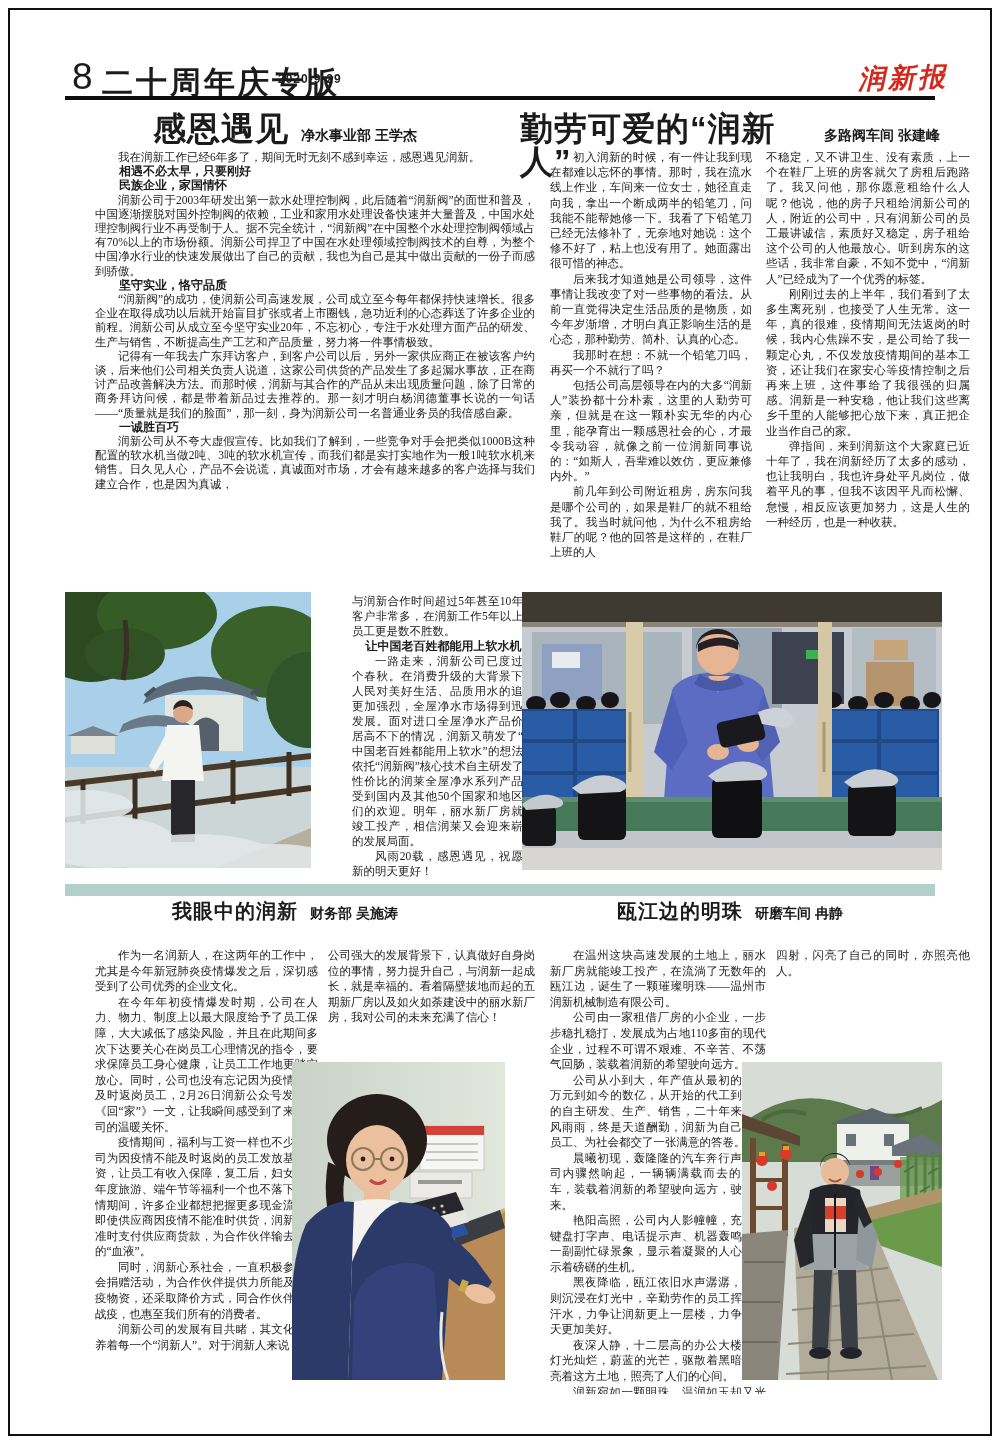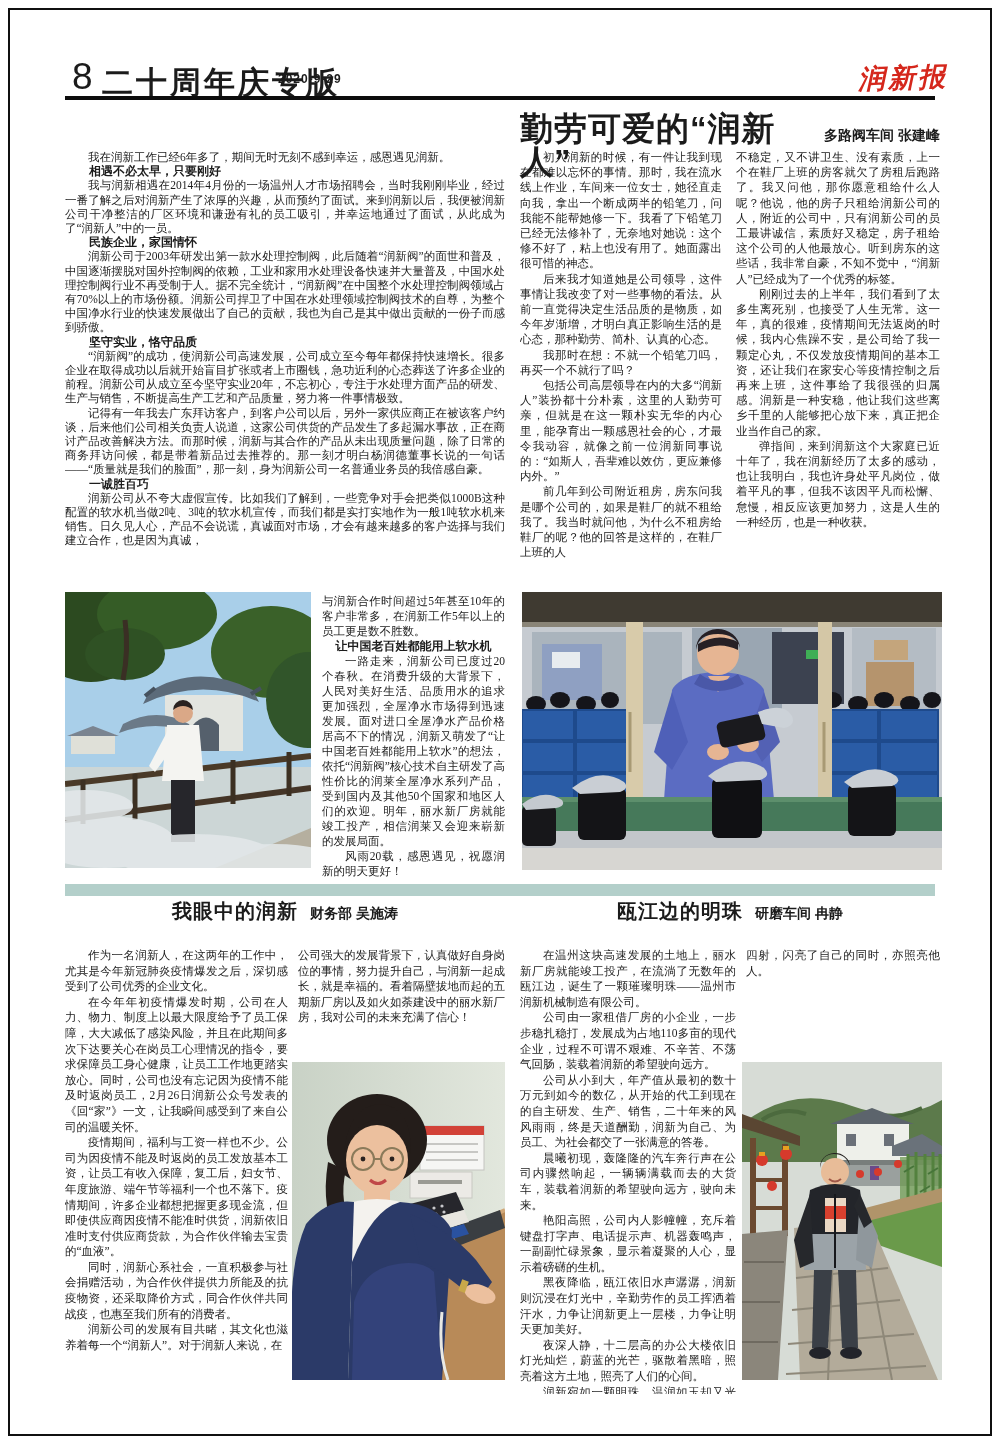--- a/index.html
+++ b/index.html
@@ -16,21 +16,21 @@
   .hdr-rule{position:absolute;left:65px;top:96px;width:870px;height:4px;background:#0d0d0d;}
 
   
   .t-row{position:absolute;display:flex;justify-content:center;align-items:baseline;gap:12px;}
   .t{font-weight:900;letter-spacing:1px;line-height:1;}
   .t-lg{font-size:33px;}
   .t-md{font-size:20px;}
   .by{font-size:14px;font-weight:700;white-space:nowrap;}
 
   
-  .bd{font-family:"Liberation Serif",serif;font-size:11.5px;text-align:justify;color:#1c1c1c;}
+  .bd{font-family:"Liberation Serif",serif;font-size:11.5px;text-align:justify;color:#1c1c1c;margin-left:30px;}
   .bd p{margin:0;text-indent:2em;}
   .bd p.ni{text-indent:0;}
   .sh{font-family:"Liberation Sans",sans-serif;font-weight:700;font-size:12px;text-indent:1.6em;margin:0;}
   .sh.ctr{text-align:center;text-indent:0;}
   .clip{overflow:hidden;}
 
   .a1-text{position:absolute;left:65px;top:150px;width:440px;height:442px;line-height:14.2px;}
   .a1-wrap{position:absolute;left:322px;top:594px;width:183px;height:284px;line-height:15px;}
   .a2-col1{position:absolute;left:520px;top:150px;width:202px;height:438px;line-height:15.2px;}
   .a2-col2{position:absolute;left:736px;top:150px;width:204px;height:438px;line-height:15.2px;}
@@ -58,25 +58,28 @@
 
 <div class="page">
   <div class="frame"></div>
 
   <span class="pageno">8</span>
   <span class="edition">二十周年庆专版</span>
   <span class="hdr-date">2020-9-29</span>
   <span class="masthead" style="color:#d5271c">润新报</span>
   <div class="hdr-rule"></div>
 
+  <div class="t-row" id="a1-title">
+    <span class="t t-lg">感恩遇见</span>
+    <span class="by">净水事业部 王学杰</span>
+  </div>
 
   <div class="bd clip a1-text">
     <p>我在润新工作已经6年多了，期间无时无刻不感到幸运，感恩遇见润新。</p>
     <p class="sh">相遇不必太早，只要刚好</p>
-    <p>我与润新相遇在2014年4月份的一场温州人才市场招聘会，当时我刚刚毕业，经过一番了解之后对润新产生了浓厚的兴趣，从而预约了面试。来到润新以后，我便被润新公司干净整洁的厂区环境和谦逊有礼的员工吸引，并幸运地通过了面试，从此成为了“润新人”中的一员。</p>
     <p class="sh">民族企业，家国情怀</p>
     <p>润新公司于2003年研发出第一款水处理控制阀，此后随着“润新阀”的面世和普及，中国逐渐摆脱对国外控制阀的依赖，工业和家用水处理设备快速并大量普及，中国水处理控制阀行业不再受制于人。据不完全统计，“润新阀”在中国整个水处理控制阀领域占有70%以上的市场份额。润新公司捍卫了中国在水处理领域控制阀技术的自尊，为整个中国净水行业的快速发展做出了自己的贡献，我也为自己是其中做出贡献的一份子而感到骄傲。</p>
     <p class="sh">坚守实业，恪守品质</p>
     <p>“润新阀”的成功，使润新公司高速发展，公司成立至今每年都保持快速增长。很多企业在取得成功以后就开始盲目扩张或者上市圈钱，急功近利的心态葬送了许多企业的前程。润新公司从成立至今坚守实业20年，不忘初心，专注于水处理方面产品的研发、生产与销售，不断提高生产工艺和产品质量，努力将一件事情极致。</p>
     <p>记得有一年我去广东拜访客户，到客户公司以后，另外一家供应商正在被该客户约谈，后来他们公司相关负责人说道，这家公司供货的产品发生了多起漏水事故，正在商讨产品改善解决方法。而那时候，润新与其合作的产品从未出现质量问题，除了日常的商务拜访问候，都是带着新品过去推荐的。那一刻才明白杨润德董事长说的一句话——“质量就是我们的脸面”，那一刻，身为润新公司一名普通业务员的我倍感自豪。</p>
     <p class="sh">一诚胜百巧</p>
     <p>润新公司从不夸大虚假宣传。比如我们了解到，一些竞争对手会把类似1000B这种配置的软水机当做2吨、3吨的软水机宣传，而我们都是实打实地作为一般1吨软水机来销售。日久见人心，产品不会说谎，真诚面对市场，才会有越来越多的客户选择与我们建立合作，也是因为真诚，</p>
   </div>
 
   <div class="photo" id="photo1">

